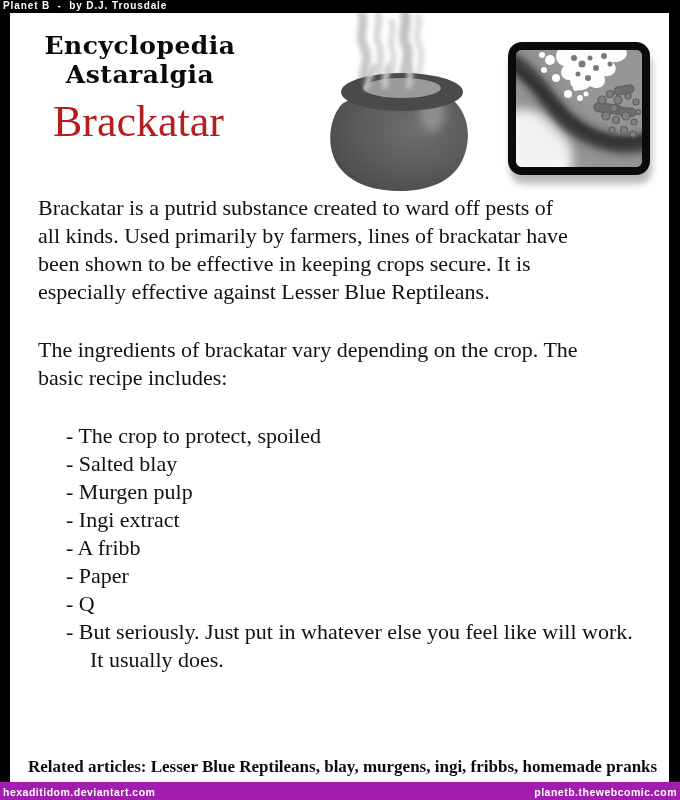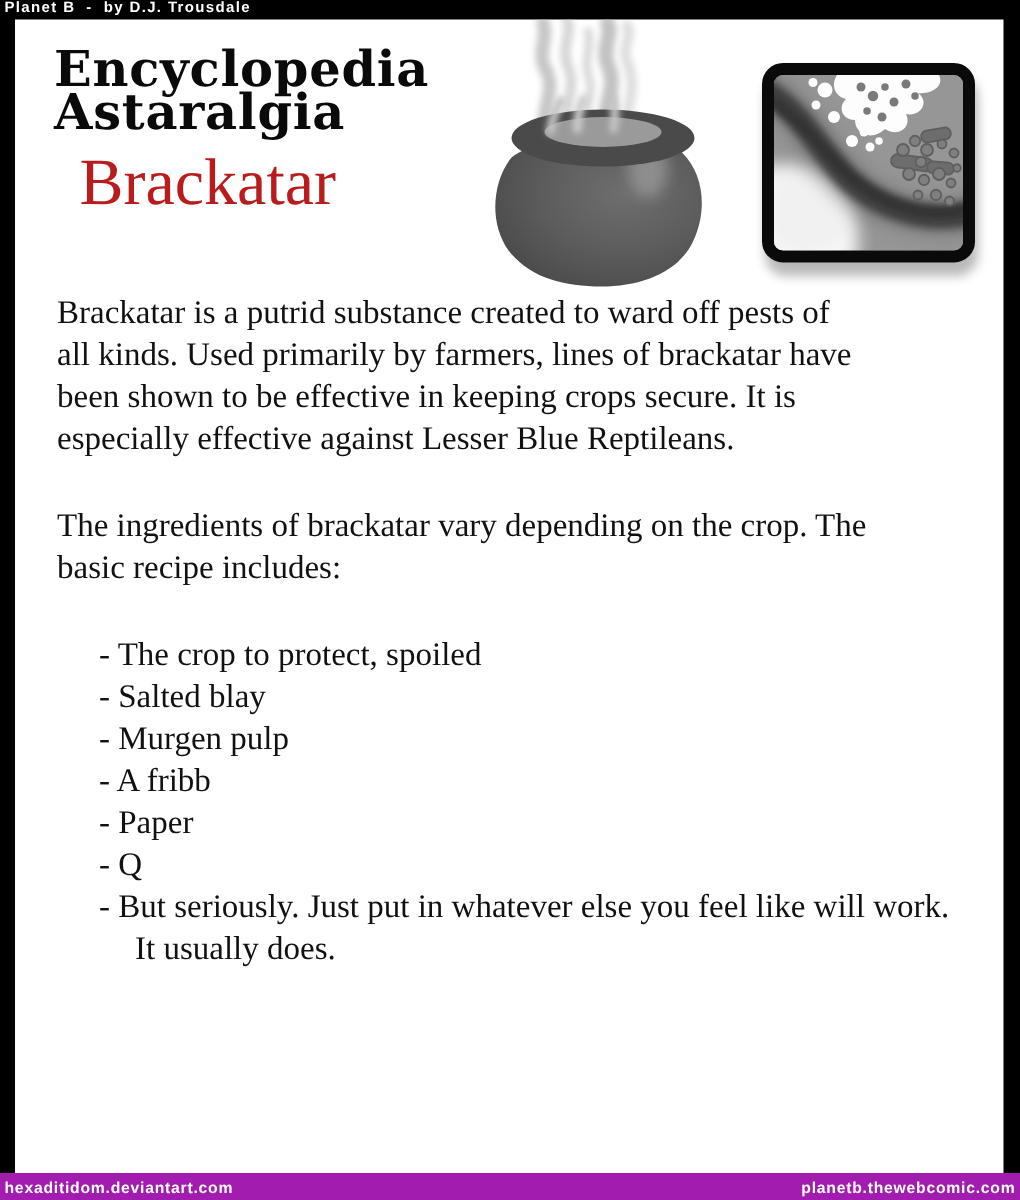--- a/index.html
+++ b/index.html
@@ -29,22 +29,23 @@
   .url-left{left:3px;}
   .url-right{right:3px;}
   
   .panel{
     position:absolute;left:10px;top:13px;width:659px;height:769px;
     background:#fff;overflow:hidden;
   }
   
   .masthead{
     position:absolute;left:26px;top:18px;width:208px;
+    text-align:center;
     font-family:"DejaVu Serif", serif;
-    font-weight:bold;font-size:33px;line-height:29px;
+    font-weight:bold;font-size:25px;line-height:29px;
     color:#0a0a0a;letter-spacing:0.5px;
   }
   
   .entry-title{
     position:absolute;left:43px;top:84px;
     font-size:44px;line-height:50px;color:#b91c1c;white-space:nowrap;
   }
   
   .para{position:absolute;left:28px;font-size:22px;line-height:28px;}
   .para .line{white-space:nowrap;}
@@ -200,25 +201,27 @@
 
   <div class="para para2">
     <div class="line">The ingredients of brackatar vary depending on the crop. The</div>
     <div class="line">basic recipe includes:</div>
   </div>
 
   <div class="ingredients">
     <div class="line">- The crop to protect, spoiled</div>
     <div class="line">- Salted blay</div>
     <div class="line">- Murgen pulp</div>
+    <div class="line">- Ingi extract</div>
     <div class="line">- A fribb</div>
     <div class="line">- Paper</div>
     <div class="line">- Q</div>
     <div class="line">- But seriously. Just put in whatever else you feel like will work.</div>
     <div class="line cont">It usually does.</div>
   </div>
 
+  <div class="related">Related articles: Lesser Blue Reptileans, blay, murgens, ingi, fribbs, homemade pranks</div>
 </div>
 
 <div class="bottombar">
   <span class="url url-left">hexaditidom.deviantart.com</span>
   <span class="url url-right">planetb.thewebcomic.com</span>
 </div>
 
 </body></html>

